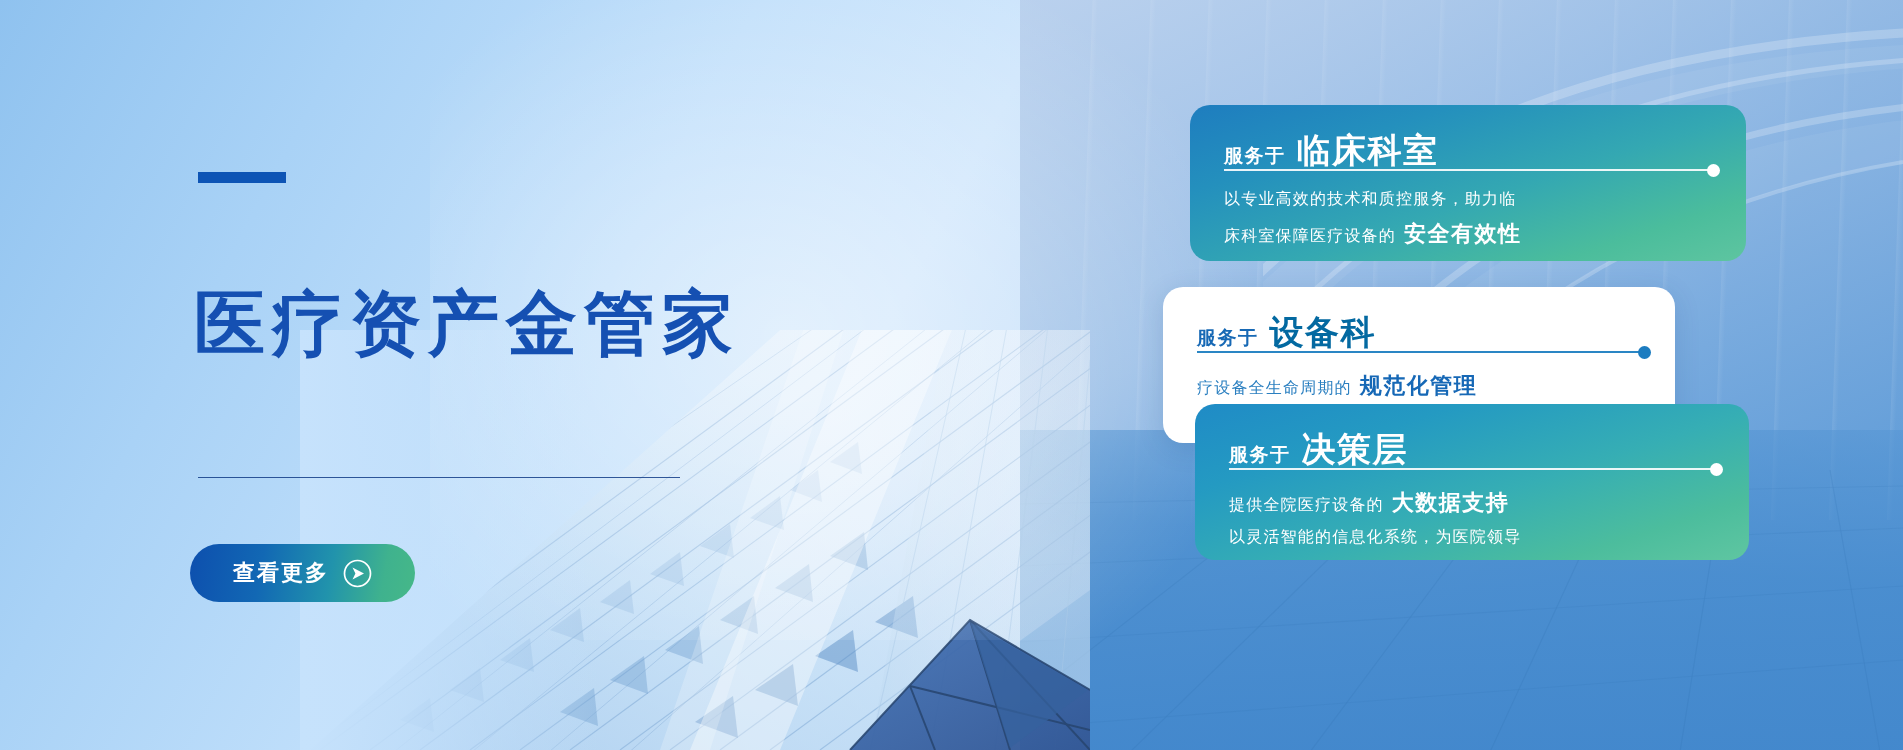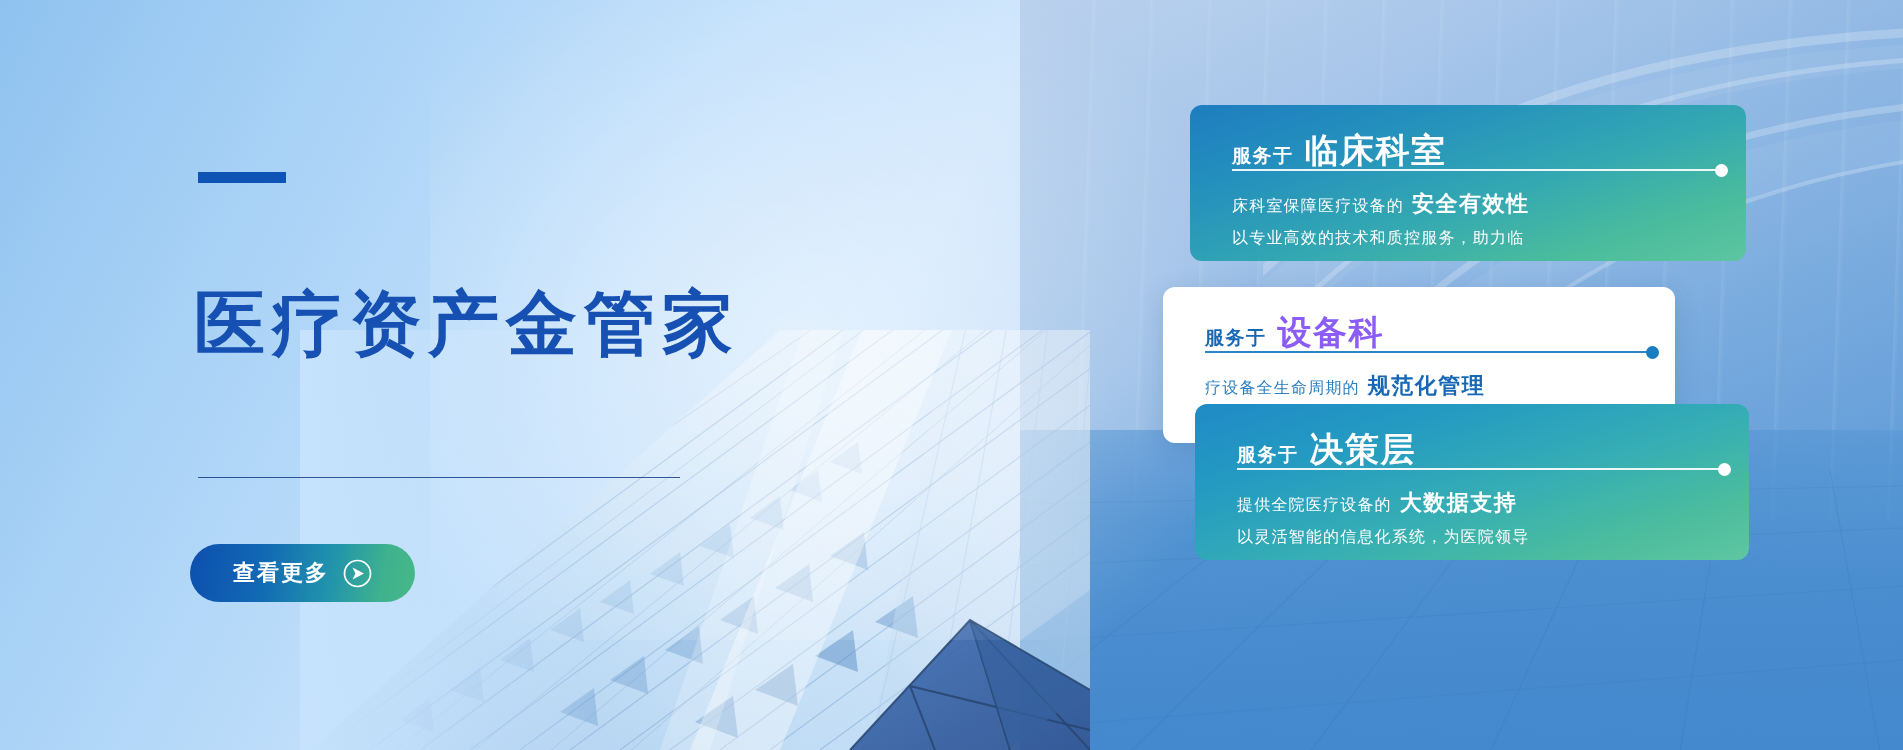--- a/index.html
+++ b/index.html
@@ -115,23 +115,22 @@
   }
   .more-btn .btn-label { white-space:nowrap; }
   .more-btn .arrow-circle {
     width:29px; height:29px; flex:0 0 auto;
     display:flex; align-items:center; justify-content:center;
   }
 
   
   .card {
     position:absolute;
-    border-radius:12px;
+    border-radius:20px;
     overflow:hidden;
-    padding-left:8px;
   }
   .card-inner { position:relative; width:100%; height:100%; }
 
   .card-head {
     position:absolute; left:34px; top:23px;
     display:flex; align-items:baseline; gap:11px;
     white-space:nowrap;
   }
   .head-prefix { font-size:19px; font-weight:bold; letter-spacing:1.5px; }
   .head-strong { font-size:34px; font-weight:bold; letter-spacing:1.5px; }
@@ -163,21 +162,21 @@
   #card-clinical .card-rule { width:490px; background:rgba(255,255,255,.9); }
   #card-clinical .card-rule-dot { background:#ffffff; }
 
   
   #card-equipment {
     left:1163px; top:287px; width:512px; height:156px;
     background:#ffffff;
     box-shadow:0 6px 26px rgba(22,70,130,.16);
   }
   #card-equipment .head-prefix { color:#1769b5; }
-  #card-equipment .head-strong { color:#8b5cf6; }
+  #card-equipment .head-strong { color:#0369a1; }
   #card-equipment .body-text  { color:#2a7fc0; }
   #card-equipment .body-strong{ color:#1668b6; }
   #card-equipment .card-rule { width:448px; background:#2a86c4; }
   #card-equipment .card-rule-dot { background:#1c7cc0; }
 
   
   #card-decision {
     left:1195px; top:403px; width:554px; height:156px;
     background:linear-gradient(162deg,#1f8bc6 0%,#249ac2 26%,#36aeb4 56%,#4cbd9d 82%,#5fc6a1 100%);
     top:404px;
@@ -354,25 +353,25 @@
     <div class="card-inner">
       <div class="card-head">
         <span class="head-prefix">服务于</span>
         <span class="head-strong">临床科室</span>
       </div>
       <div class="card-rule">
         <span class="card-rule-dot"></span>
       </div>
       <div class="card-body">
         <div class="line">
+          <span class="body-text">以专业高效的技术和质控服务，助力临</span>
+        </div>
+        <div class="line">
           <span class="body-text">床科室保障医疗设备的</span>
           <span class="body-strong">安全有效性</span>
-        </div>
-        <div class="line">
-          <span class="body-text">以专业高效的技术和质控服务，助力临</span>
         </div>
       </div>
     </div>
   </div>
 
   <div class="card" id="card-equipment">
     <div class="card-inner">
       <div class="card-head">
         <span class="head-prefix">服务于</span>
         <span class="head-strong">设备科</span>

